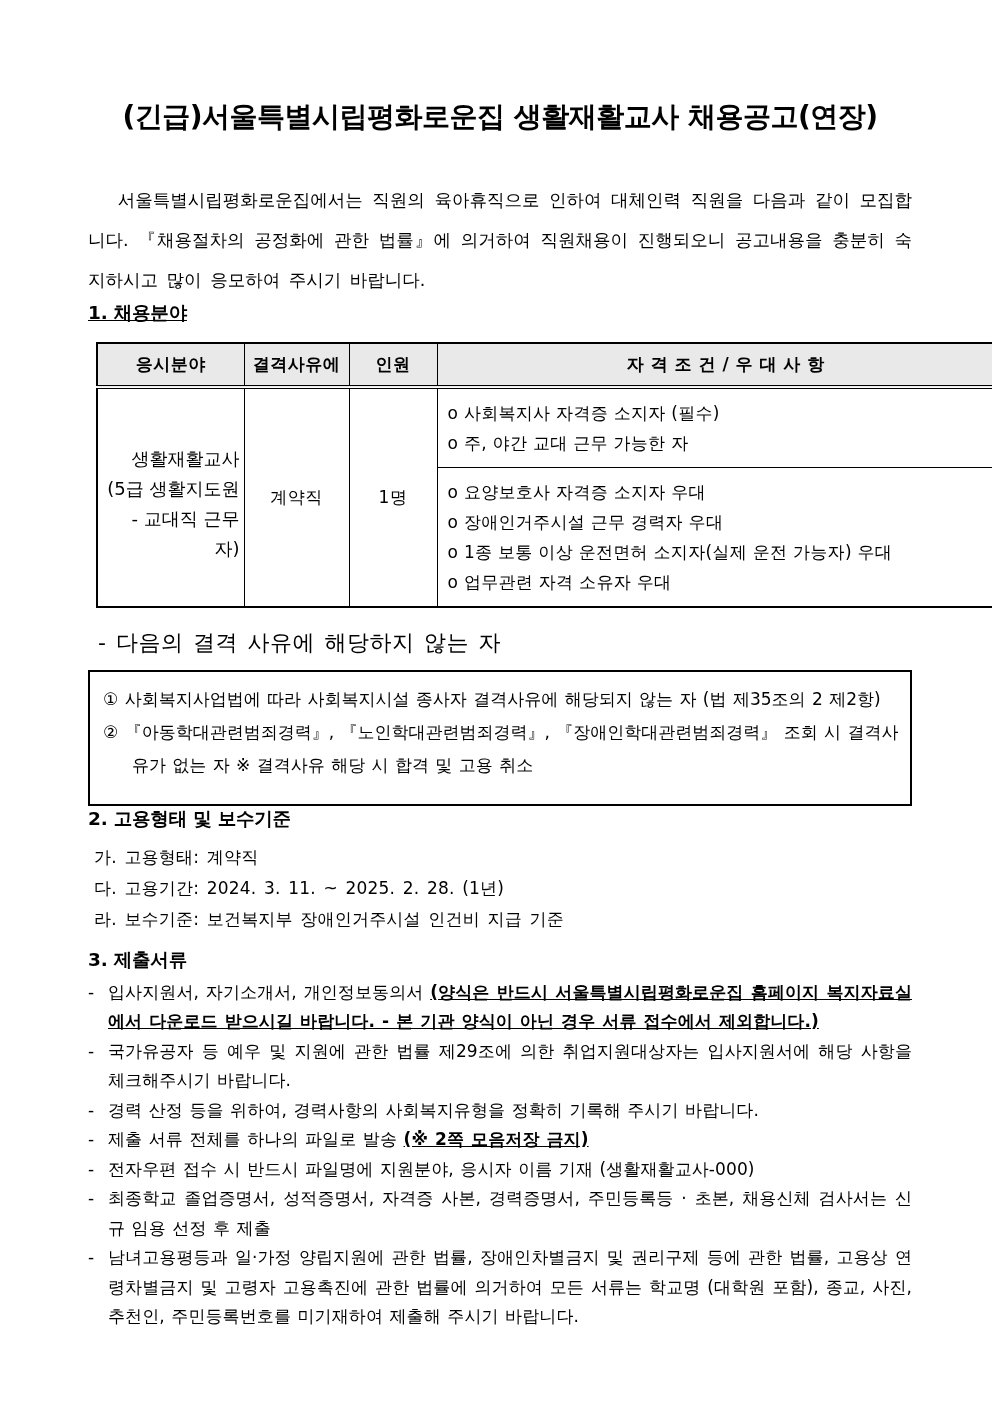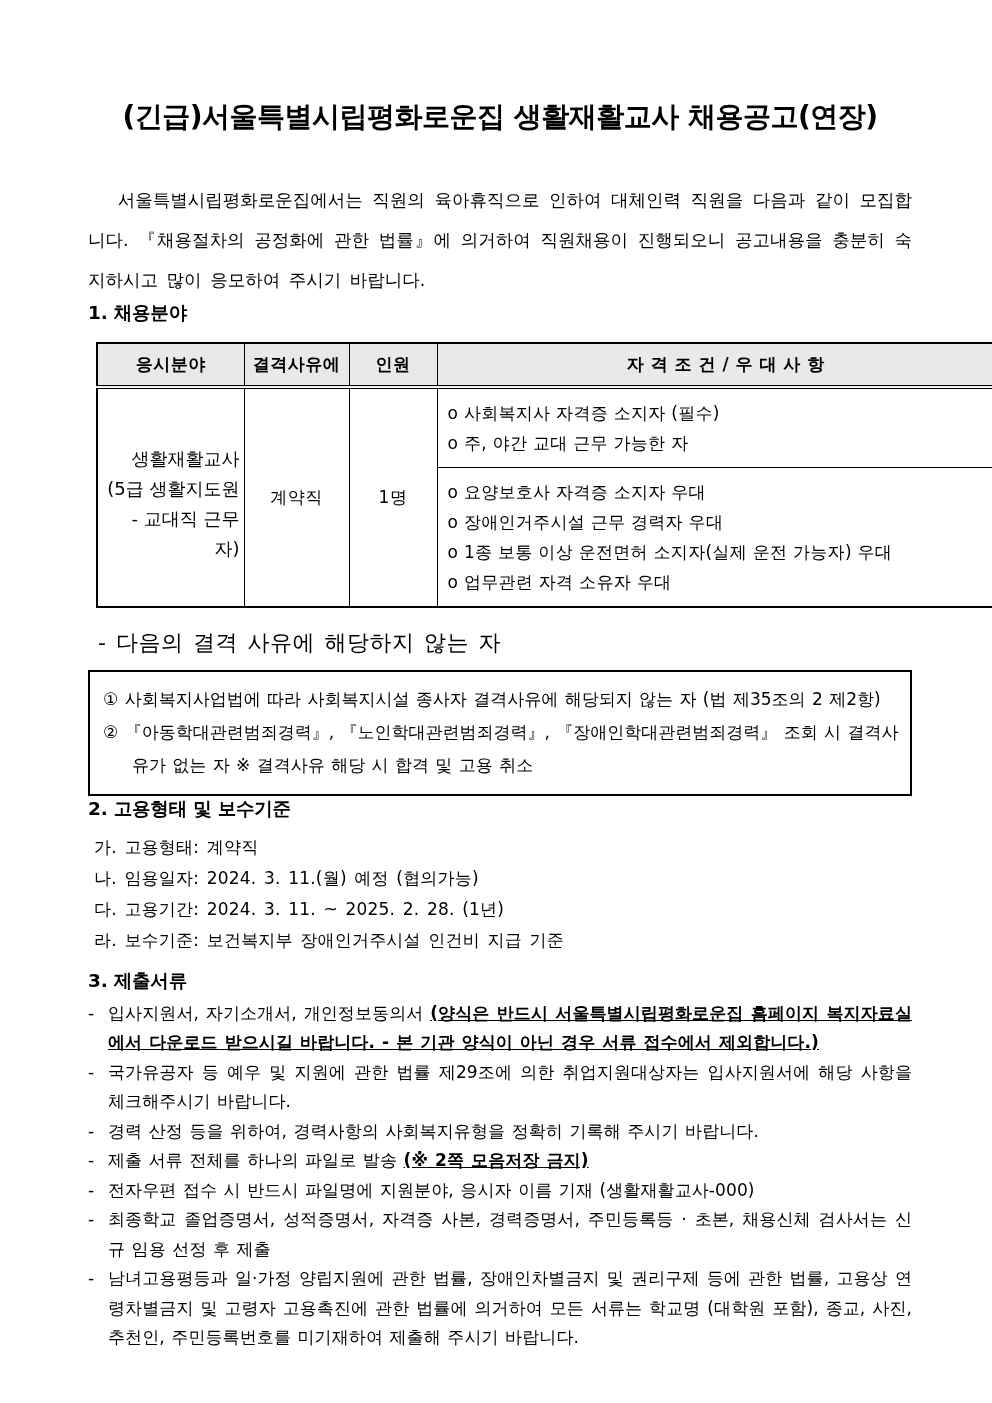--- a/index.html
+++ b/index.html
@@ -35,21 +35,21 @@
     text-indent:1.7em;
     word-spacing:3px;
   }
 
   h2.sec{
     margin:0;
     font-size:18.5px;
     font-weight:700;
     letter-spacing:-0.2px;
   }
-  .sec1{margin-top:46px;}
+  .sec1{margin-top:46px;text-decoration:underline;}
   .sec2{margin-top:46px;}
   .sec3{margin-top:36px;}
 
   table.rtable{
     margin:17px 0 0 8px;
     width:920px;
     border-collapse:collapse;
     border:2px solid #000;
     font-size:17px;
     table-layout:fixed;
@@ -90,21 +90,21 @@
   .note{
     margin:20px 0 0 10px;
     font-size:22px;
     letter-spacing:0.5px;
     word-spacing:2px;
   }
 
   .dqbox{
     margin:12px 0 0 0;
     border:2px solid #000;
-    padding:11px 10px 12px 13px;
+    padding:11px 10px 22px 13px;
     font-size:17px;
     line-height:33px;
     word-spacing:1px;
   }
   .dq{
     padding-left:1.7em;
     text-indent:-1.7em;
   }
 
   .s2list{margin:11px 0 12px 6px;}
@@ -181,21 +181,20 @@
   <div class="note">- 다음의 결격 사유에 해당하지 않는 자</div>
 
   <div class="dqbox">
     <div class="dq">① 사회복지사업법에 따라 사회복지시설 종사자 결격사유에 해당되지 않는 자 (법 제35조의 2 제2항)</div>
     <div class="dq">② 『아동학대관련범죄경력』, 『노인학대관련범죄경력』, 『장애인학대관련범죄경력』 조회 시 결격사유가 없는 자 ※ 결격사유 해당 시 합격 및 고용 취소</div>
   </div>
 
   <h2 class="sec sec2">2. 고용형태 및 보수기준</h2>
   <div class="s2list">
     <div class="s2item">가. 고용형태: 계약직</div>
-    <div class="s2item">나. 임용일자: 2024. 3. 11.(월) 예정 (협의가능)</div>
     <div class="s2item">다. 고용기간: 2024. 3. 11. ~ 2025. 2. 28. (1년)</div>
     <div class="s2item">라. 보수기준: 보건복지부 장애인거주시설 인건비 지급 기준</div>
   </div>
 
   <h2 class="sec sec3">3. 제출서류</h2>
   <div class="s3list">
     <div class="s3item">
       <span class="dash">-</span>
       <div class="s3text"><span>입사지원서, 자기소개서, 개인정보동의서 </span><span class="emph">(양식은 반드시 서울특별시립평화로운집 홈페이지 복지자료실에서 다운로드 받으시길 바랍니다. - 본 기관 양식이 아닌 경우 서류 접수에서 제외합니다.)</span></div>
     </div>

